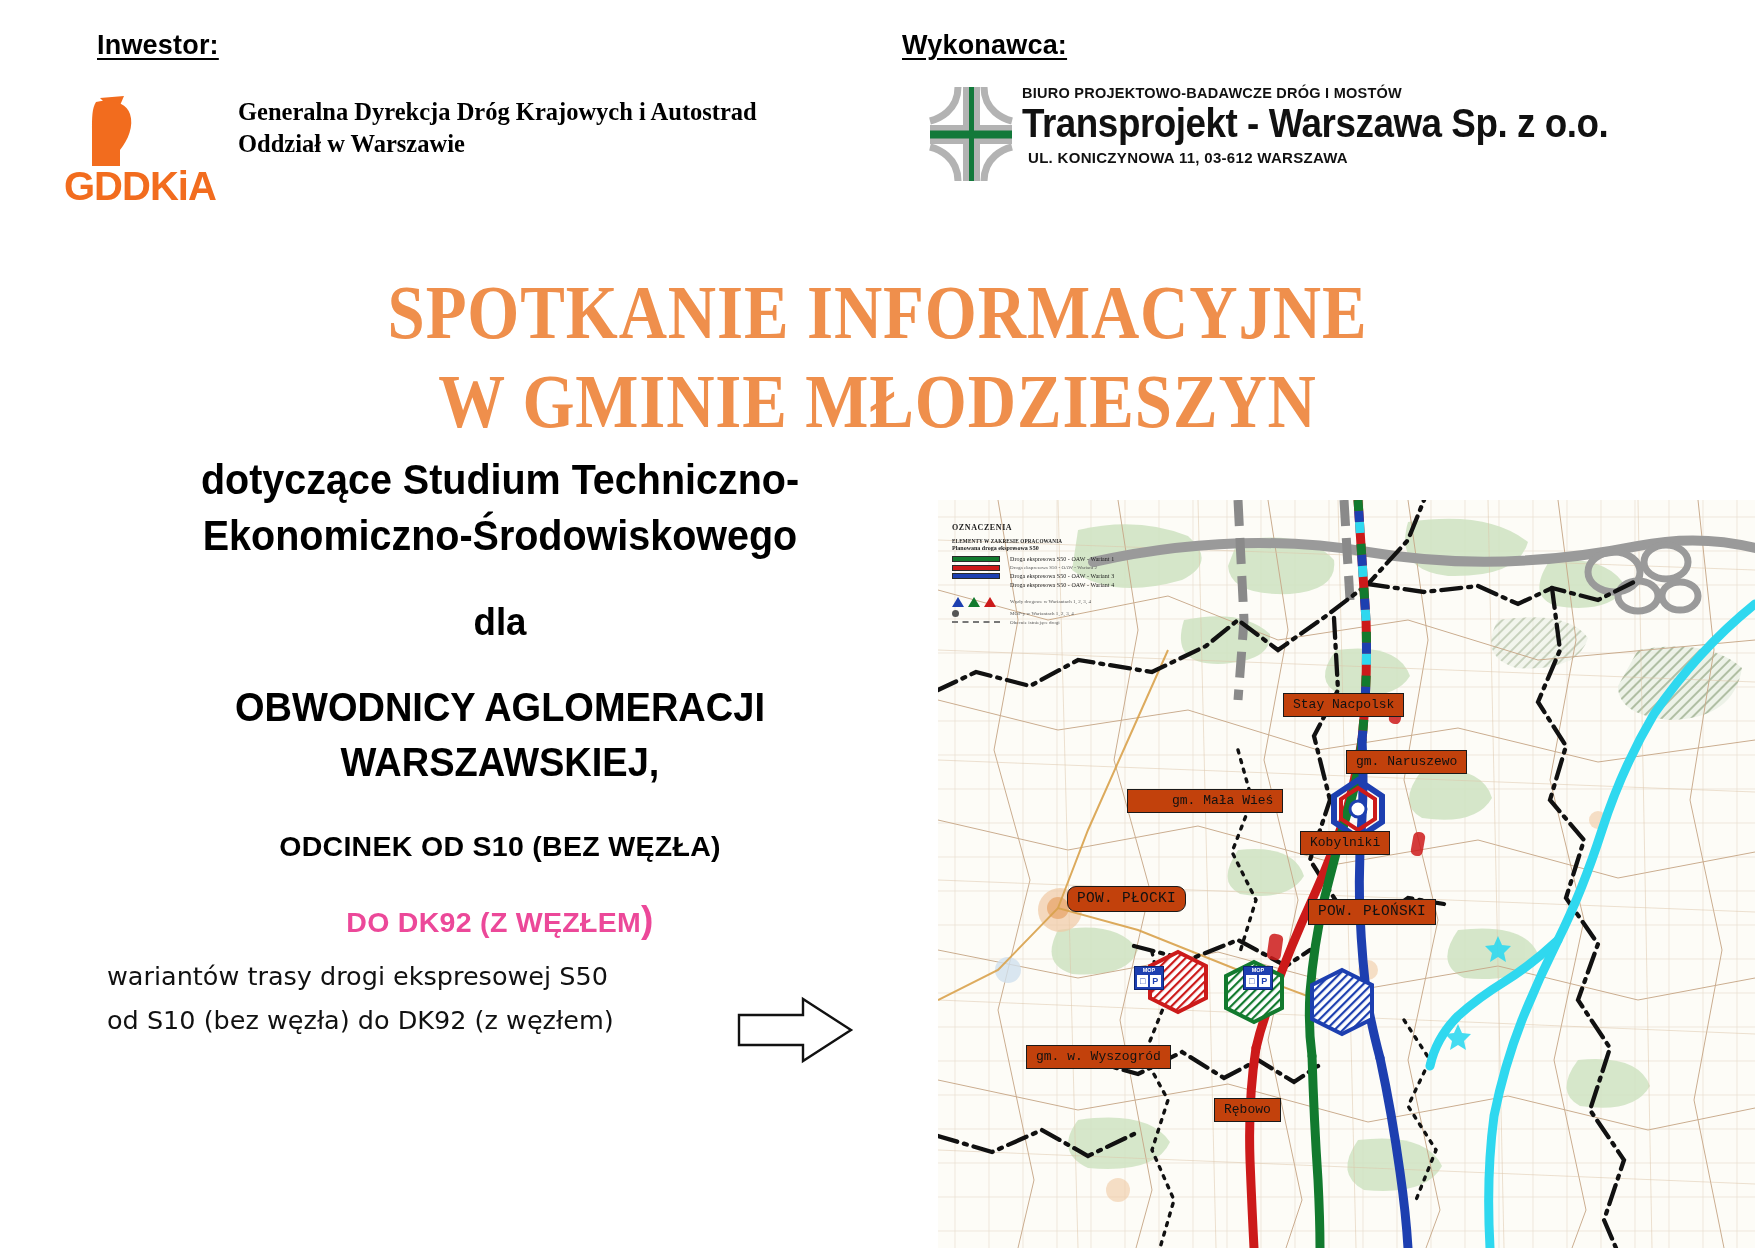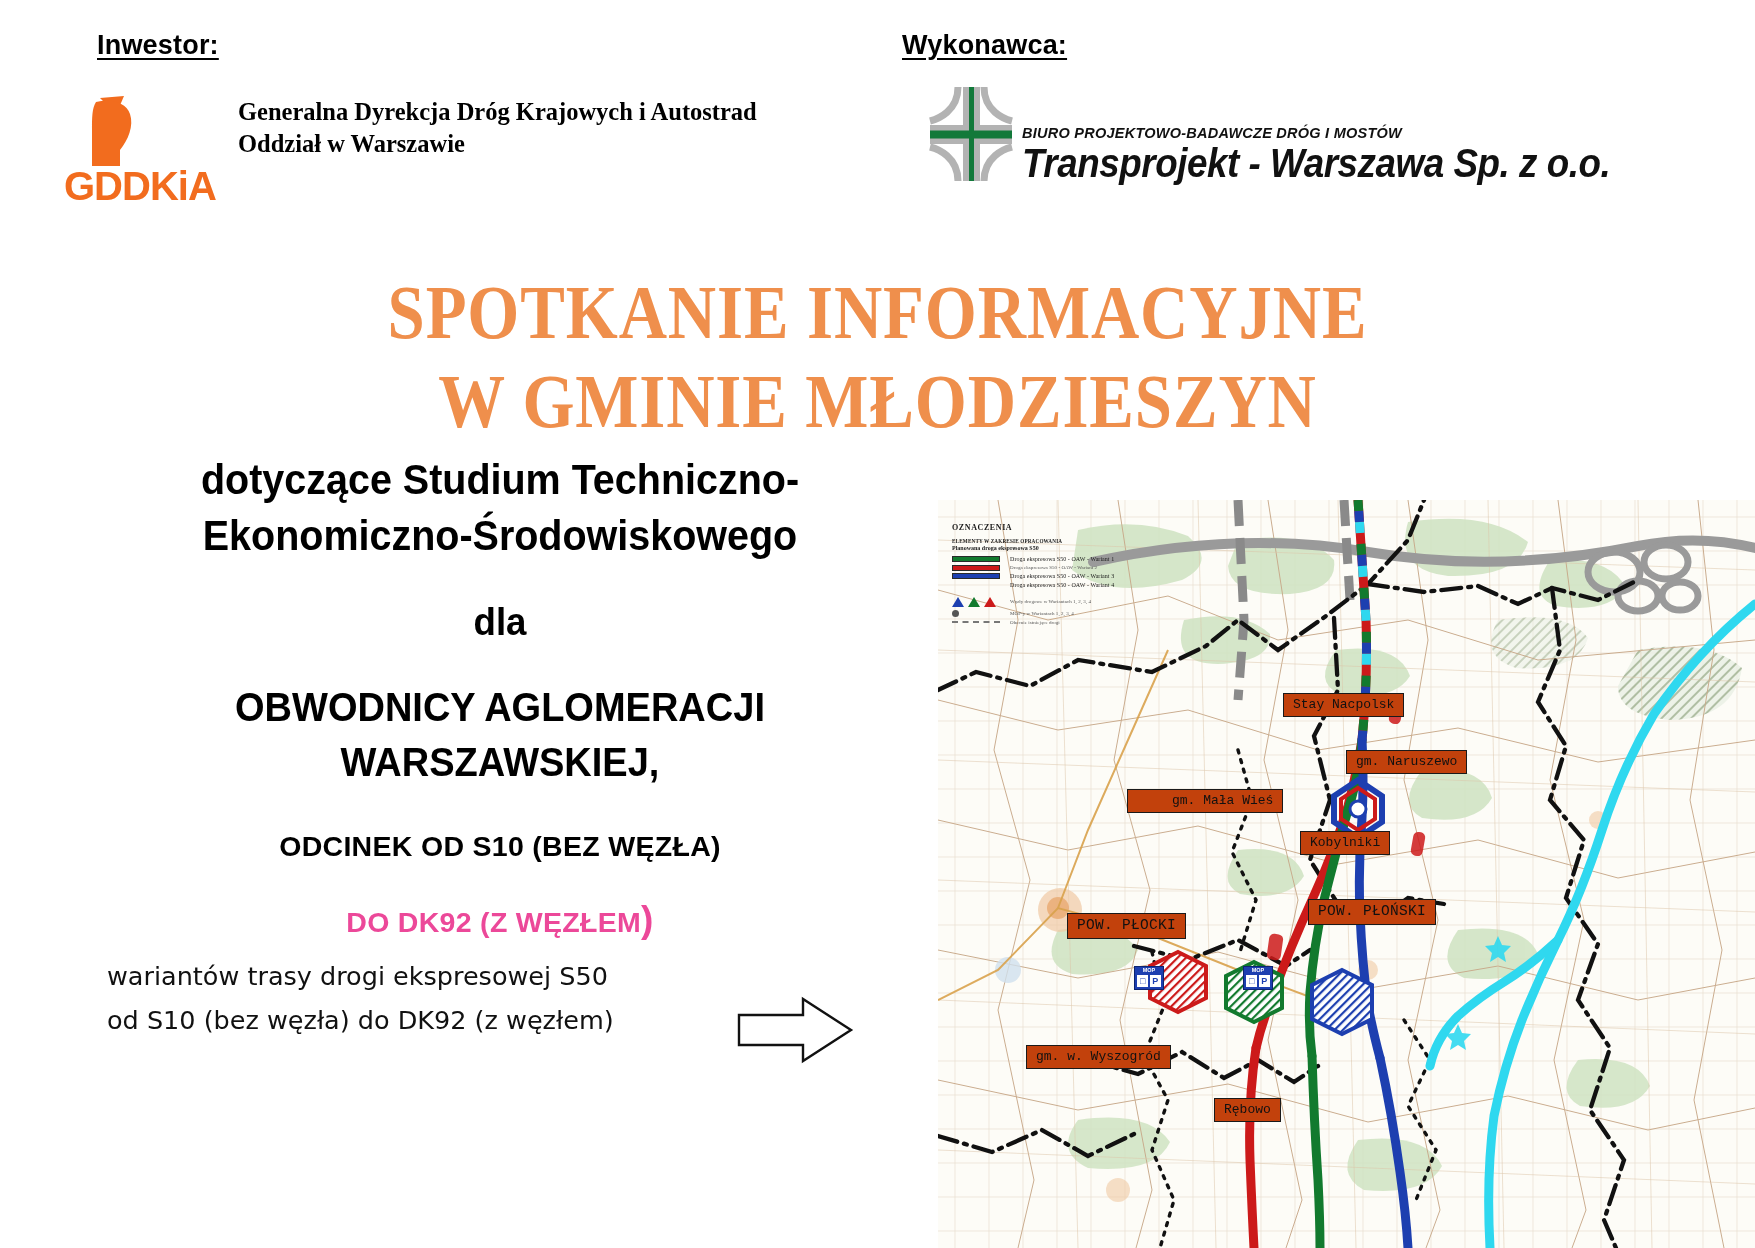--- a/index.html
+++ b/index.html
@@ -53,21 +53,21 @@
   }
   .gddkia-text .l3 {
     font-weight: normal; font-size: 23px; line-height: 1.3;
     white-space: nowrap;
   }
 
   
   .tp-block {
     position: absolute;
     left: 928px; top: 85px;
-    display: flex; align-items: flex-end; font-style: italic;
+    display: flex; align-items: flex-start;
   }
   .tp-logo { width: 86px; height: 98px; flex: 0 0 auto; }
   .tp-text { margin-left: 8px; }
   .tp-top {
     font-family: "Liberation Sans", sans-serif;
     font-weight: bold; font-size: 14.5px;
     letter-spacing: .25px; color: #111;
     white-space: nowrap;
     margin-bottom: 2px;
   }
@@ -297,20 +297,21 @@
         <rect x="2" y="52" width="82" height="7" fill="#b3b3b3"></rect>
         <rect x="35" y="2" width="6" height="94" fill="#b3b3b3"></rect>
         <rect x="46" y="2" width="6" height="94" fill="#b3b3b3"></rect>
         <rect x="2" y="45.5" width="82" height="8" fill="#12793a"></rect>
         <rect x="41" y="2" width="5" height="94" fill="#12793a"></rect>
       </svg>
     </div>
     <div class="tp-text">
       <div class="tp-top">BIURO PROJEKTOWO-BADAWCZE DRÓG I MOSTÓW</div>
       <div class="tp-mid">Transprojekt - Warszawa Sp. z o.o.</div>
+      <div class="tp-bot">UL. KONICZYNOWA 11,   03-612 WARSZAWA</div>
     </div>
   </div>
 </div>
 
 <div class="title-wrap">
   <div class="title-line">SPOTKANIE   INFORMACYJNE</div>
   <div class="title-line">W GMINIE MŁODZIESZYN</div>
 </div>
 
 <div class="left-col">
@@ -539,21 +540,21 @@
         </span>
         <span class="legend-text faint">Obecnie istniejące drogi</span>
       </div>
     </div>
   </div>
 
   <div class="mlabel" style="left:345px; top:193px;">Stay Nacpolsk</div>
   <div class="mlabel" style="left:408px; top:250px;">gm. Naruszewo</div>
   <div class="mlabel" style="left:189px; top:289px;padding-left:44px;">gm. Mała Wieś</div>
   <div class="mlabel" style="left:362px; top:331px;">Kobylniki</div>
-  <div class="mlabel big" style="left:129px; top:413px;">POW. PŁOCKI</div>
+  <div class="mlabel big" style="left:129px; top:386px;border-radius:9px;">POW. PŁOCKI</div>
   <div class="mlabel big" style="left:370px; top:399px;">POW. PŁOŃSKI</div>
   <div class="mlabel" style="left:88px; top:545px;">gm. w. Wyszogród</div>
   <div class="mlabel" style="left:276px; top:598px;">Rębowo</div>
 
   <div class="mop" style="left:196px; top:466px;">
     <span class="mop-t">MOP</span>
     <span class="mop-row">
       <span class="mop-sq">□</span>
       <span class="mop-sq">P</span>
     </span>

